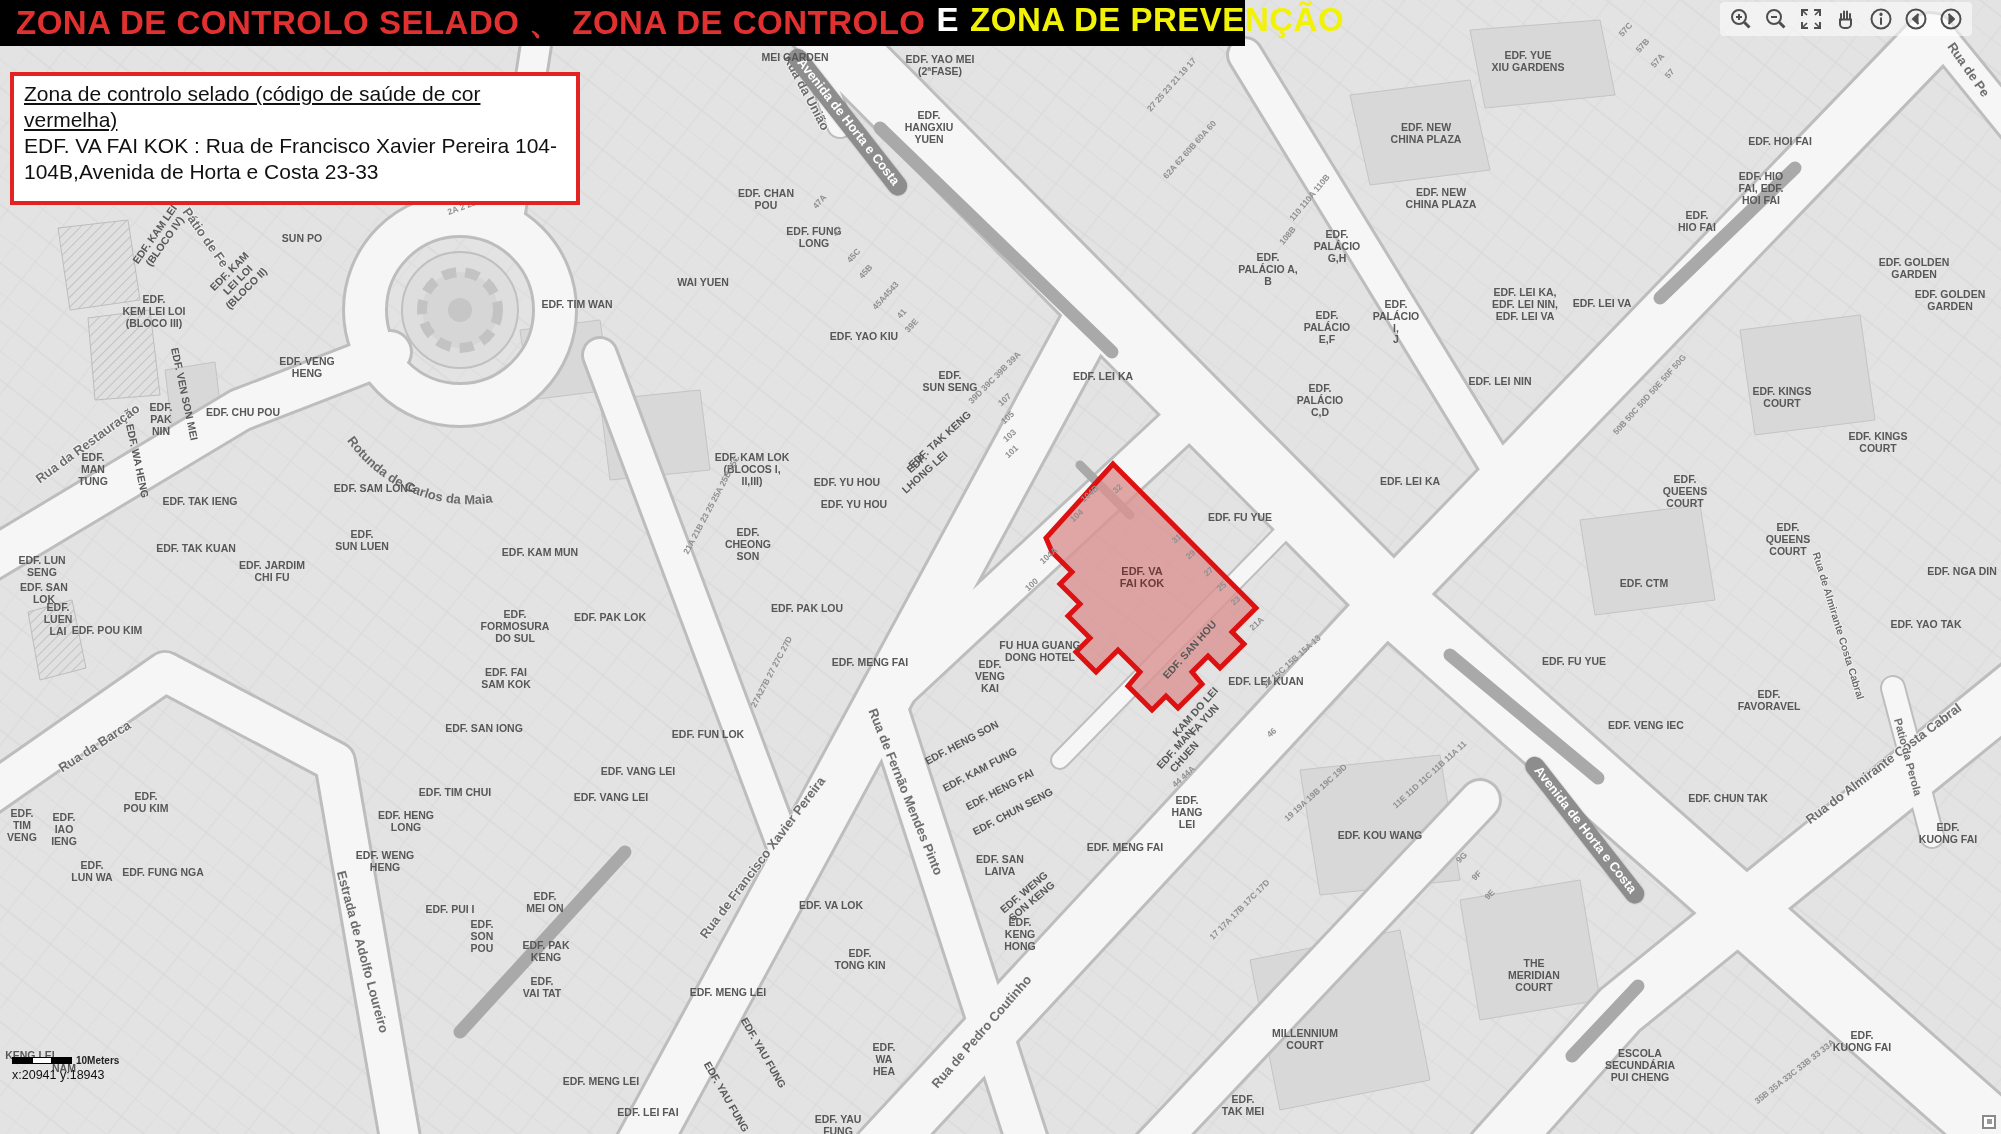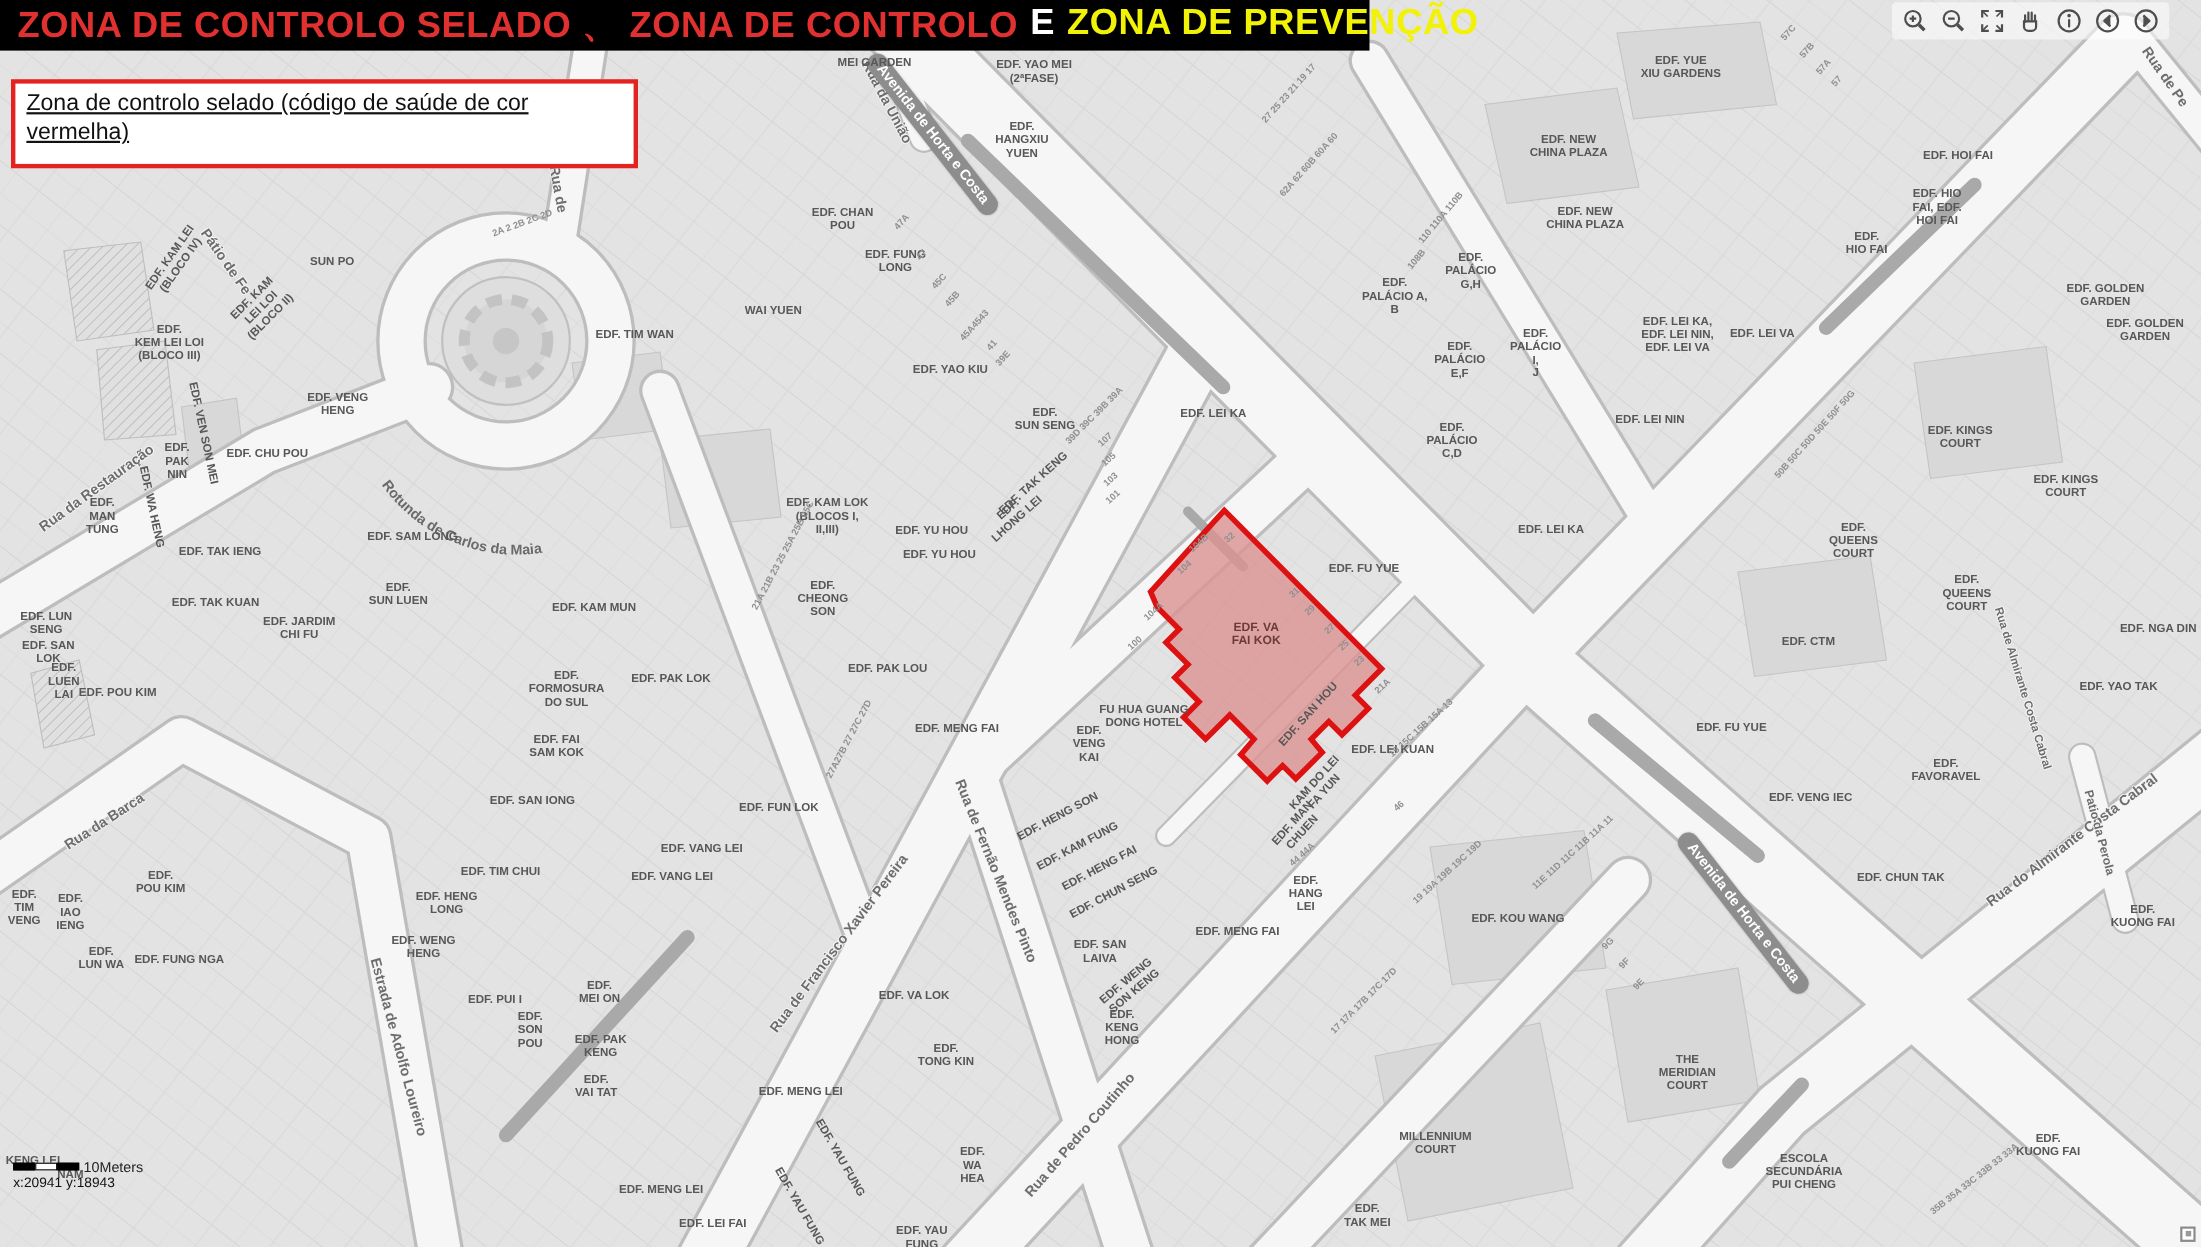--- a/index.html
+++ b/index.html
@@ -27,21 +27,21 @@
            background:rgba(255,255,255,.55);padding:3px 7px;border-radius:4px;align-items:center;}
   .tbtn{width:28px;height:28px;border:none;background:transparent;padding:1px;cursor:pointer;}
   .tbtn svg{display:block;}
   #footerbar{position:absolute;left:0;top:1097px;width:566px;height:34px;z-index:5;
              background:rgba(117,117,117,.92);color:#fff;font-size:19px;line-height:34px;
              padding-left:10px;box-sizing:border-box;white-space:nowrap;}
   #scalewrap{position:absolute;left:12px;top:1056px;z-index:5;color:#111;}
   #scalebar{display:flex;align-items:center;height:8px;}
   #scalebar .seg{width:20px;height:7px;border:1px solid #000;box-sizing:border-box;}
   .segb{background:#000;} .segw{background:#fff;}
-  #scalelabel{font-size:13px;margin-left:4px;font-weight:normal;color:#222;}
+  #scalelabel{font-size:10px;margin-left:4px;font-weight:bold;color:#222;}
   #coords{font-size:12.5px;margin-top:4px;color:#111;}
   #cornericon{position:absolute;right:5px;bottom:5px;width:14px;height:14px;z-index:6;
               background:#fff;border:2px solid #8a8a8a;box-sizing:border-box;cursor:pointer;}
   #cornericon::after{content:"";display:block;width:5px;height:5px;margin:2px auto;background:#9a9a9a;}
 </style>
 </head>
 <body>
 
 <div id="app">
 
@@ -421,20 +421,21 @@
   <div id="banner">
     <span style="display:flex;">
         <span style="color: rgb(224, 48, 48);">ZONA DE CONTROLO SELADO 、 ZONA DE CONTROLO</span>
         <span style="color: rgb(255, 255, 255);">E</span>
         <span style="color: rgb(242, 242, 7);">ZONA DE PREVENÇÃO</span>
       </span>
   </div>
 
   <div id="infobox">
     <span class="u">Zona de controlo selado (código de saúde de cor vermelha)</span><br>
+    <span>EDF. VA FAI KOK : Rua de Francisco Xavier Pereira 104-104B,Avenida de Horta e Costa 23-33</span>
   </div>
 
   <div id="toolbar">
     <button class="tbtn" title="zoom-in">
       <svg width="26" height="26" viewBox="0 0 26 26" fill="none" stroke="#4e4e4e" stroke-width="2">
         <circle cx="11" cy="11" r="7"></circle>
           <path d="M11 8v6M8 11h6"></path>
           <path d="M16.5 16.5L21.5 21.5" stroke-width="3"></path>
         </svg>
     </button>

